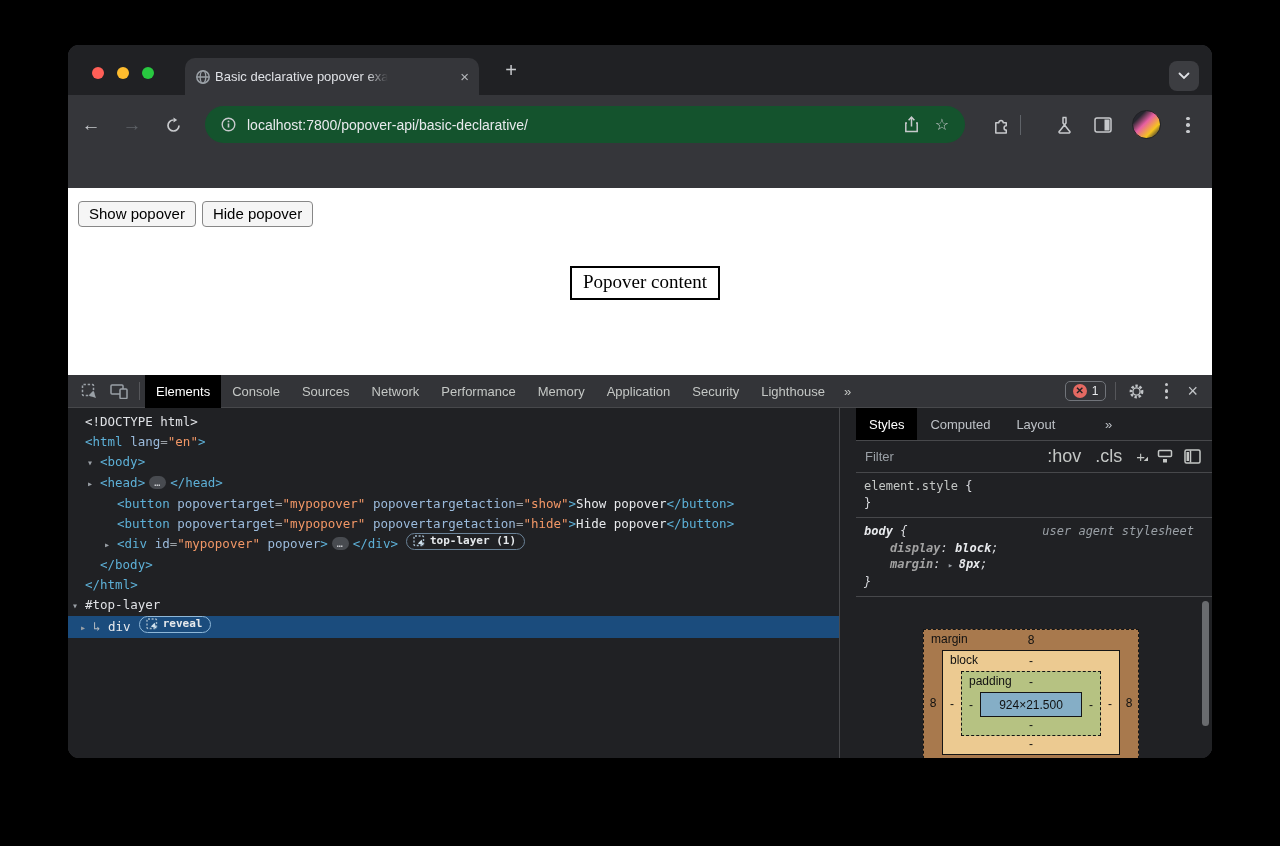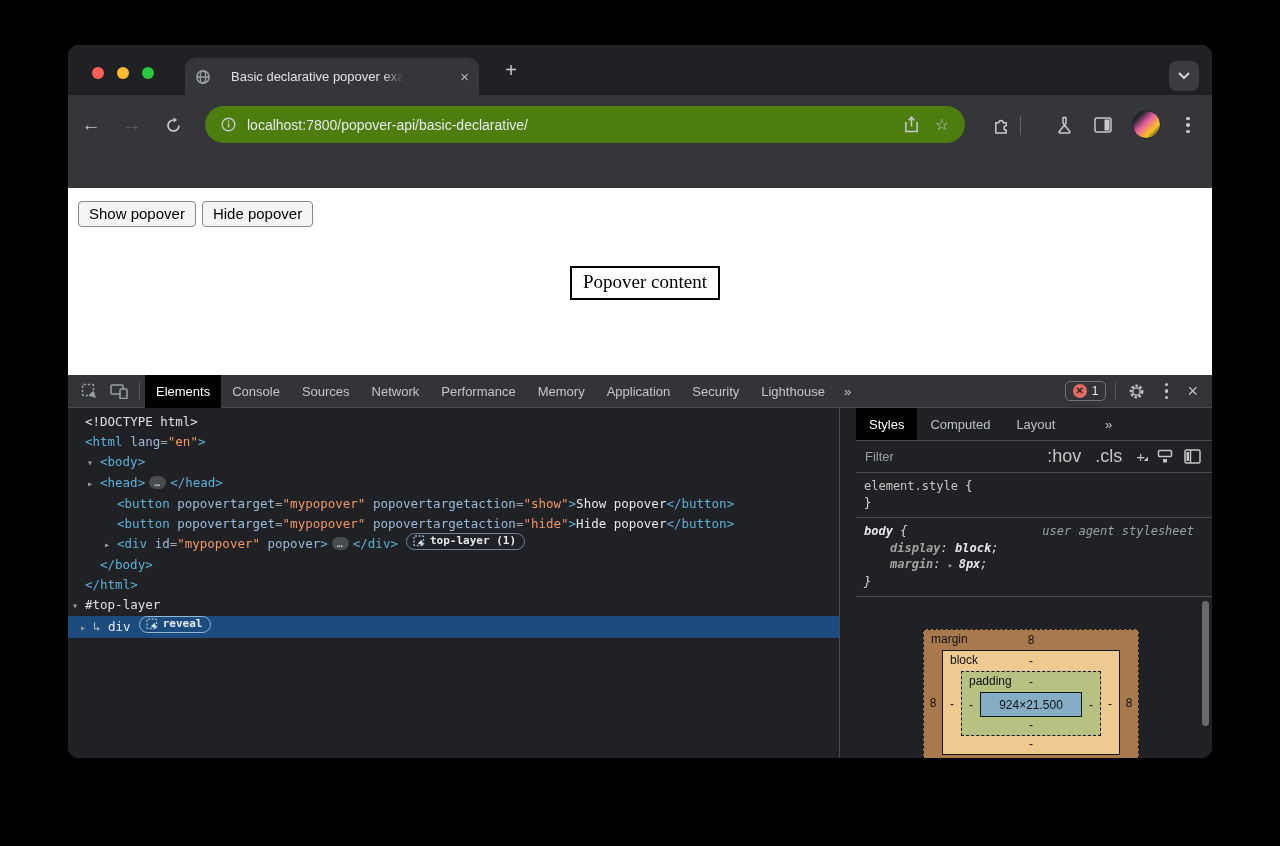--- a/index.html
+++ b/index.html
@@ -4,29 +4,29 @@
 <style>
   html,body{margin:0;padding:0;background:#000;width:1280px;height:846px;font-family:"Liberation Sans",sans-serif;}
   *{box-sizing:border-box;}
   .window{position:absolute;left:68px;top:45px;width:1144px;height:713px;border-radius:11px;overflow:hidden;background:#35363a;box-shadow:0 18px 50px rgba(0,0,0,.65);}
   
   .tabstrip{position:relative;height:50px;background:#202124;}
   .lights{position:absolute;left:24px;top:22px;display:flex;gap:13px;}
   .light{width:12px;height:12px;border-radius:50%;}
   .l-red{background:#ff5f57}.l-yellow{background:#febc2e}.l-green{background:#28c840}
   .tab{position:absolute;left:117px;top:13px;width:294px;height:37px;background:#35363a;border-radius:10px 10px 0 0;display:flex;align-items:center;padding:0 10px;}
-  .tab-title{color:#dfe1e5;font-size:13px;margin-left:20px;white-space:nowrap;overflow:hidden;max-width:208px;-webkit-mask-image:linear-gradient(90deg,#000 88%,transparent);mask-image:linear-gradient(90deg,#000 88%,transparent);}
+  .tab-title{color:#dfe1e5;font-size:13px;margin-left:4px;white-space:nowrap;overflow:hidden;max-width:208px;-webkit-mask-image:linear-gradient(90deg,#000 88%,transparent);mask-image:linear-gradient(90deg,#000 88%,transparent);}
   .tab-close{margin-left:auto;color:#b4b7ba;font-size:15px;line-height:15px;cursor:default;}
   .newtab{position:absolute;left:432px;top:15px;width:22px;height:22px;color:#c7c9cc;font-size:20px;line-height:20px;text-align:center;}
   .chevbtn{position:absolute;right:13px;top:16px;width:30px;height:30px;border-radius:8px;background:#3c3d41;display:flex;align-items:center;justify-content:center;}
   
   .toolbar{position:relative;height:93px;background:#35363a;}
   .navbtn{position:absolute;top:12px;width:36px;height:36px;display:flex;align-items:center;justify-content:center;font-size:19px;color:#c7c9cc;}
   .nav-fwd{color:#5f6368;}
-  .urlbar{position:absolute;left:137px;top:11px;width:760px;height:37px;border-radius:19px;background:#4d7c0f;display:flex;align-items:center;padding:0 16px;}
+  .urlbar{position:absolute;left:137px;top:11px;width:760px;height:37px;border-radius:19px;background:#14532d;display:flex;align-items:center;padding:0 16px;}
   .url-text{color:#e8eaed;font-size:14px;margin-left:11px;flex:1;white-space:nowrap;}
   .url-ic{display:flex;align-items:center;margin-left:16px;}
   .star{color:#c7c9cc;font-size:16px;}
   .tb-ic{position:absolute;top:12px;width:36px;height:36px;display:flex;align-items:center;justify-content:center;}
   .tb-div{position:absolute;left:952px;top:20px;width:1px;height:20px;background:#5f6368;}
   .avatar{position:absolute;left:1064px;top:15px;width:29px;height:29px;border-radius:50%;background:linear-gradient(135deg,#26262e 22%,#e85fa2 45%,#f6c41f 72%,#2b2b33 92%);border:1px solid #202124;}
   .dots3{display:flex;flex-direction:column;gap:3px;}
   .dots3 i{width:3.5px;height:3.5px;border-radius:50%;background:#c7c9cc;}
   
   .page{position:relative;height:187px;background:#ffffff;}

